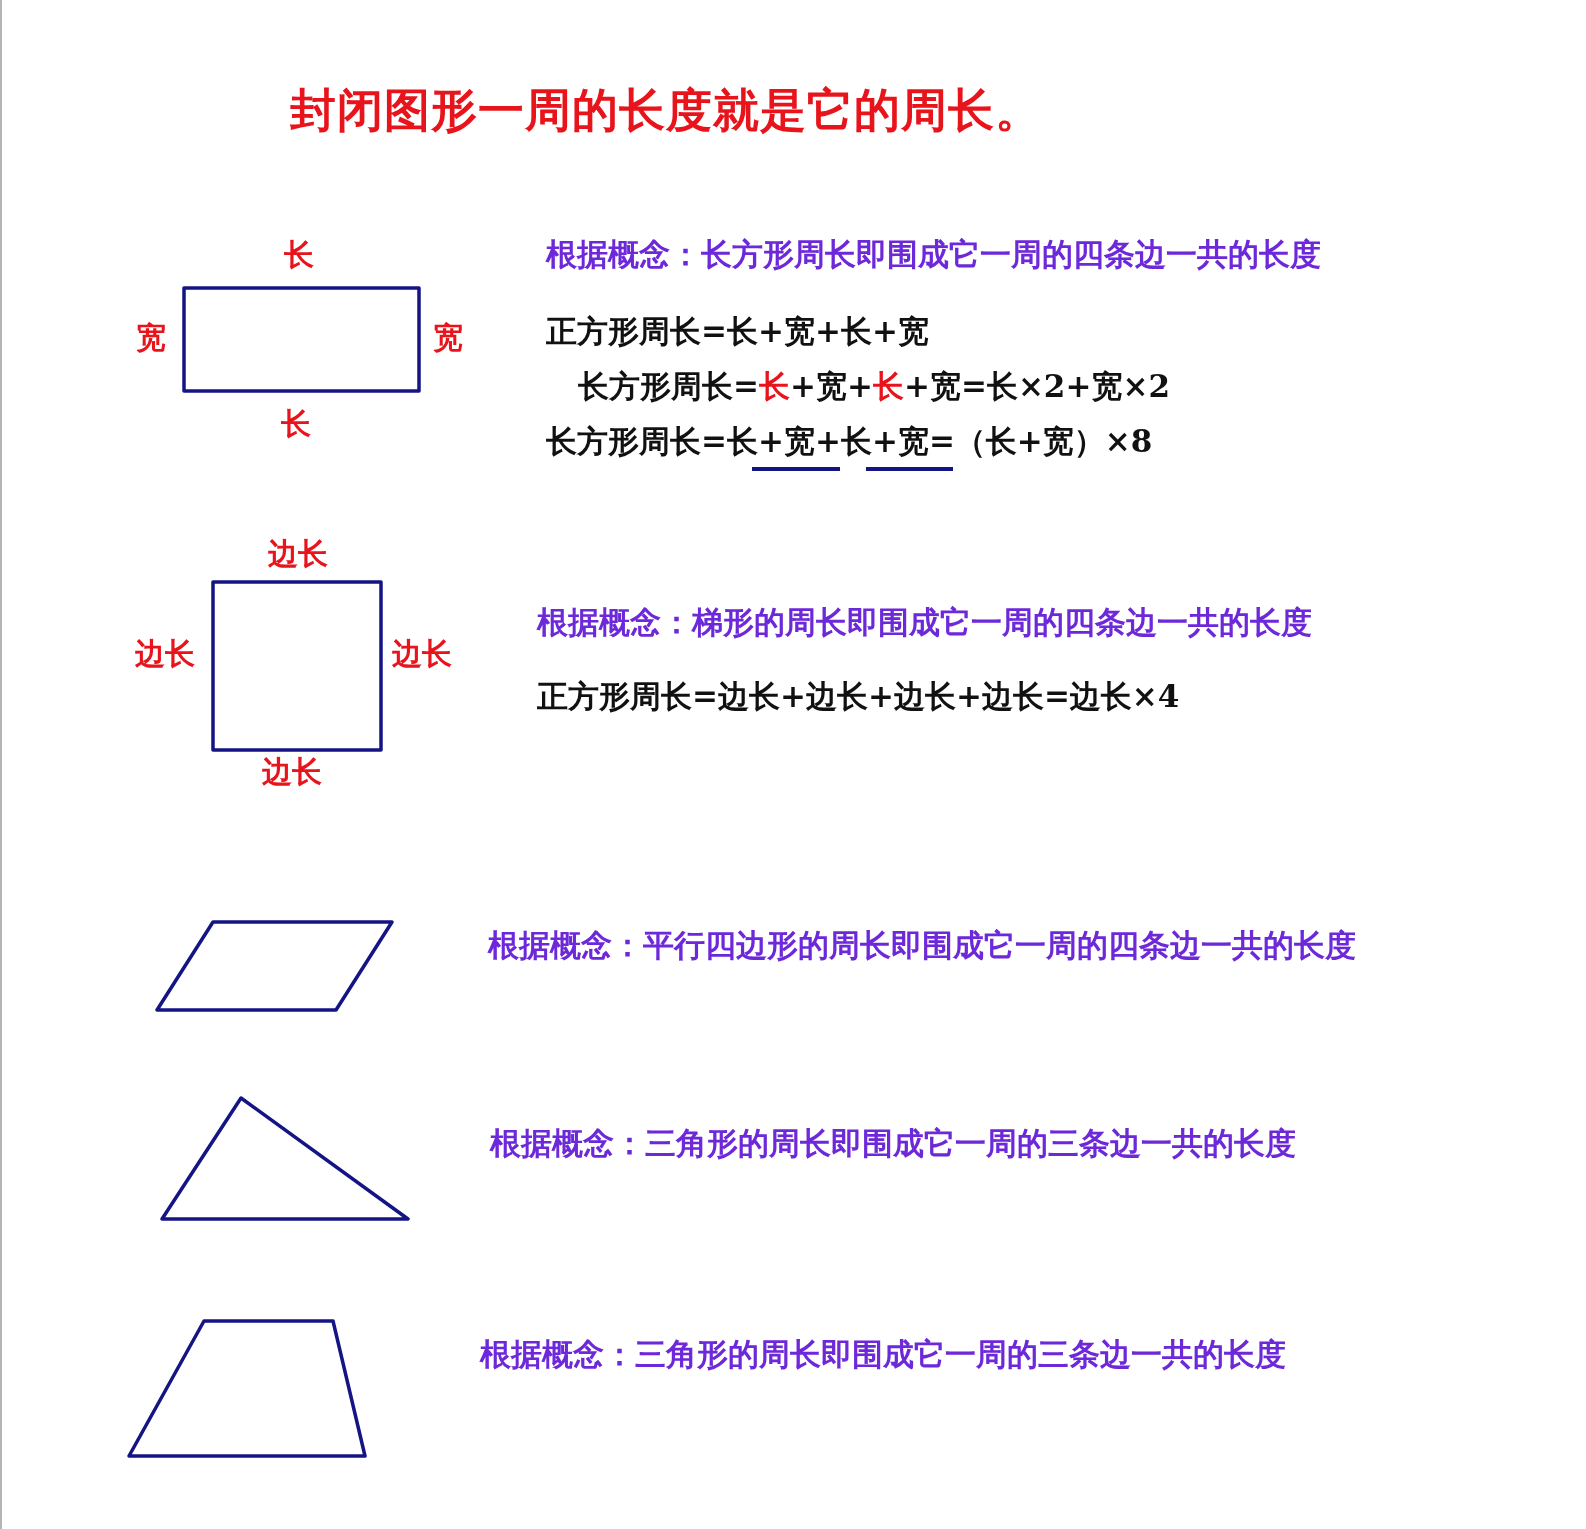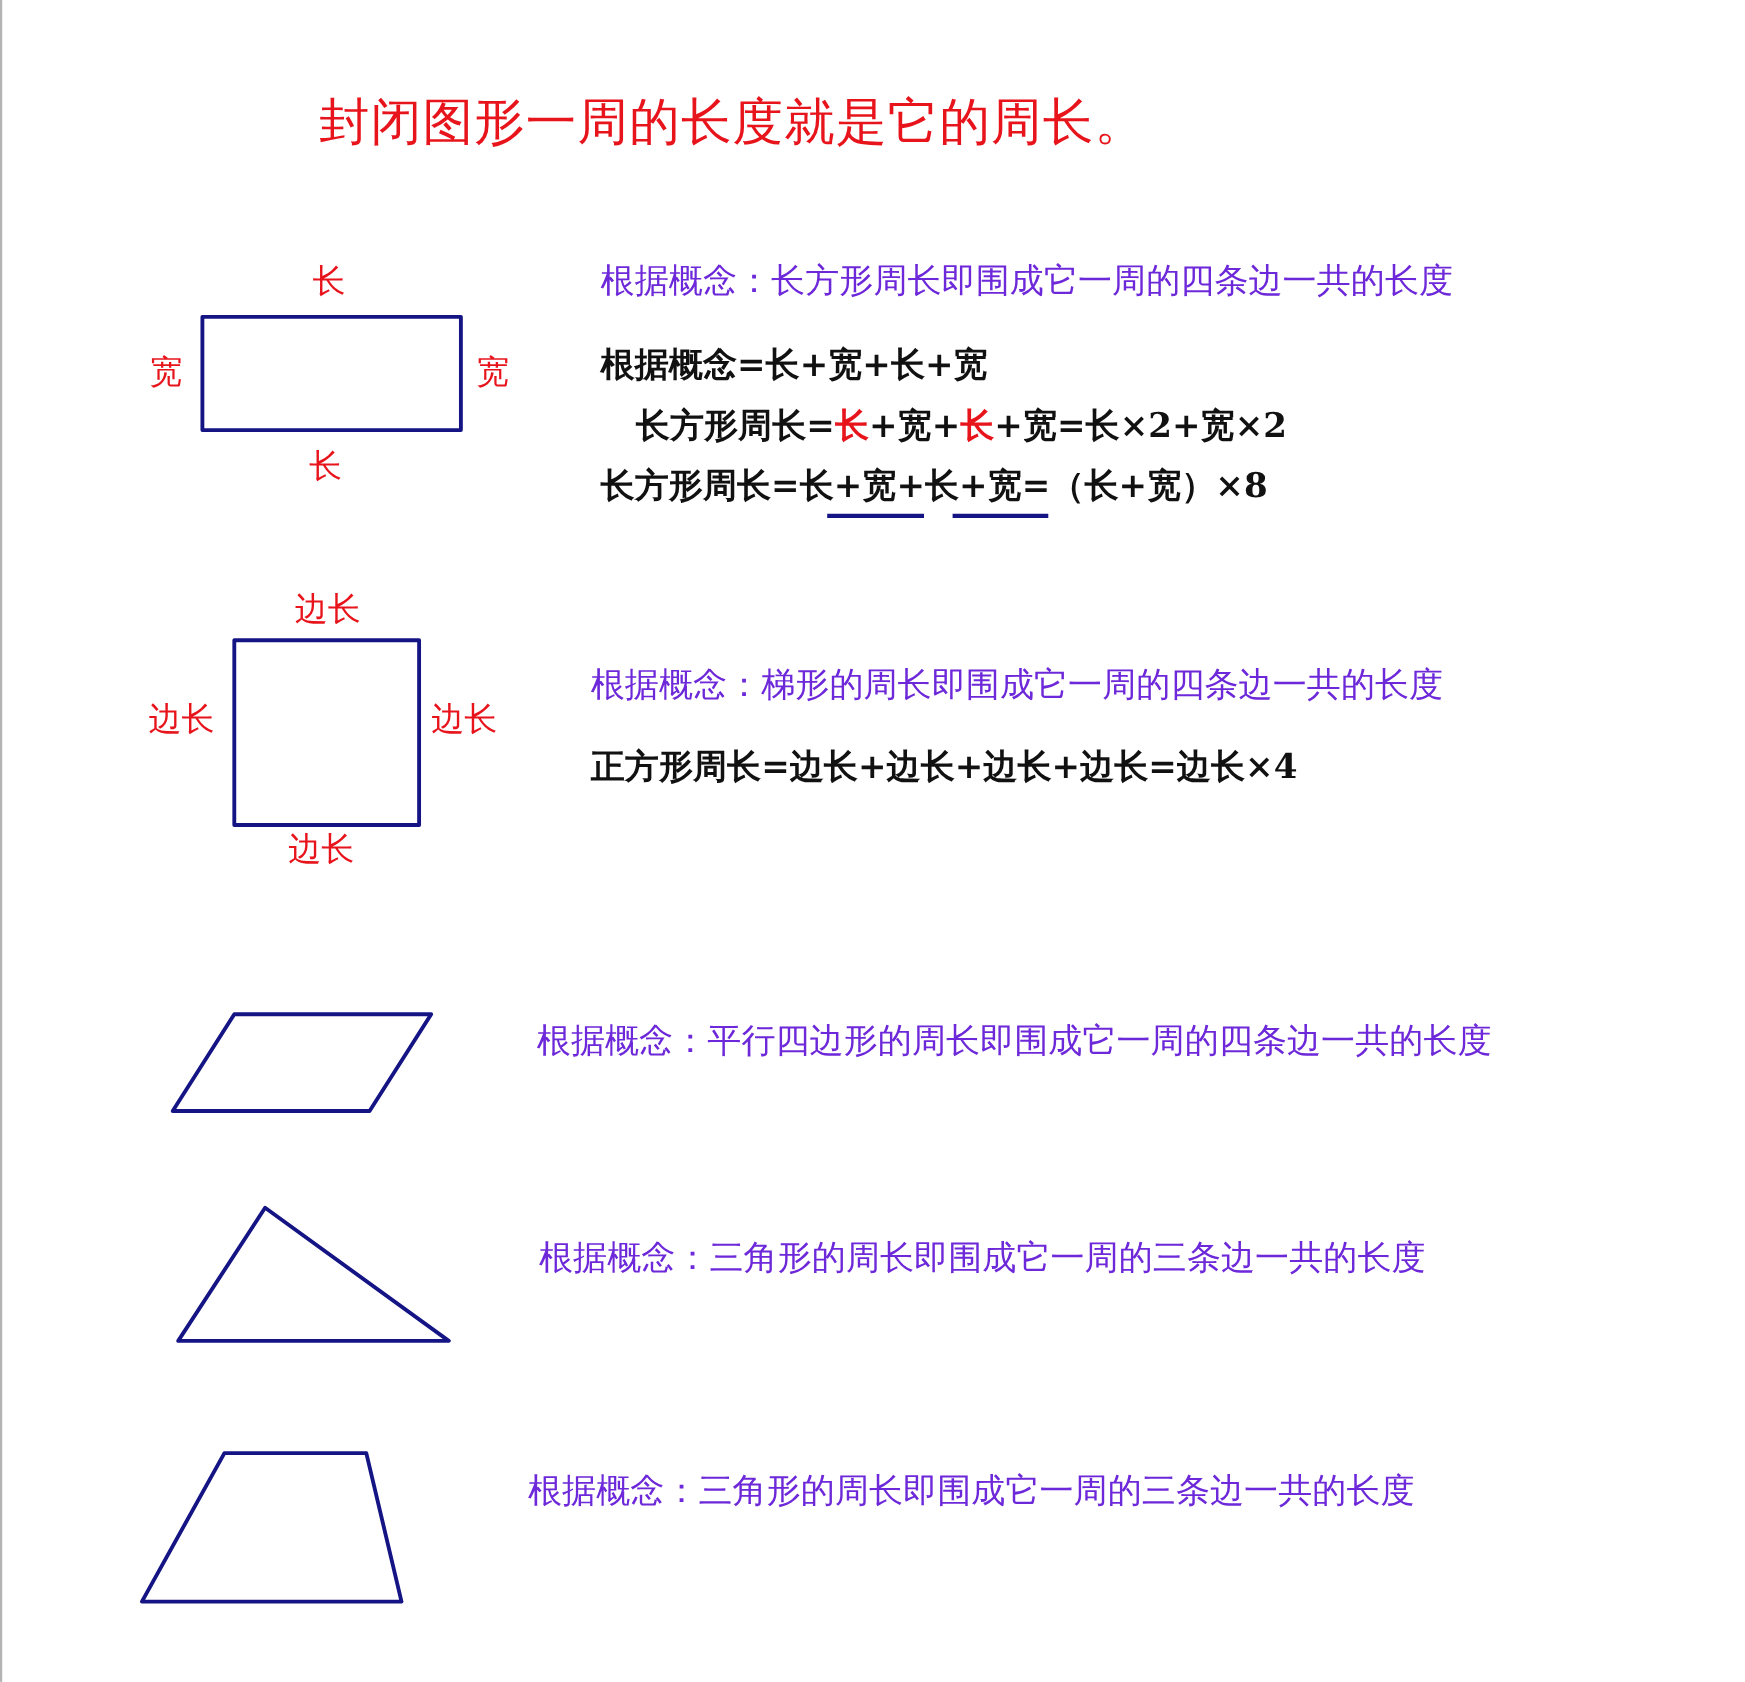--- a/index.html
+++ b/index.html
@@ -1,19 +1,19 @@
 <!DOCTYPE html>
 <html><head>
 <meta charset="utf-8">
 <style>
   html, body { margin:0; padding:0; background:#ffffff; }
   body { width:1586px; height:1529px; position:relative; overflow:hidden;
          font-family:"DejaVu Serif","Liberation Serif",serif; }
   .left-border { position:absolute; left:0; top:0; width:2px; height:1529px; background:#b4b4b4; }
-  .abs { position:absolute; white-space:nowrap; }
+  .abs { position:absolute; white-space:nowrap;font-weight:bold; }
   .title { color:#e8141c; font-size:46px; letter-spacing:1px; }
   .label { color:#e8141c; font-size:30px; }
   .txt { color:#6d28d9; font-size:31px; }
   .formula { color:#111111; font-size:31px; font-weight:bold; }
   .red { color:#e8141c; }
   svg.shapes { position:absolute; left:0; top:0; }
 </style>
 </head>
 <body>
 
@@ -34,21 +34,21 @@
     <line x1="866" y1="469" x2="953" y2="469"></line>
   </g>
 </svg>
 
 <div class="abs label" style="left:284px; top:235px;">长</div>
 <div class="abs label" style="left:281px; top:404px;">长</div>
 <div class="abs label" style="left:136px; top:318px;">宽</div>
 <div class="abs label" style="left:433px; top:318px;">宽</div>
 
 <div class="abs txt" style="left:546px; top:234px;">根据概念：长方形周长即围成它一周的四条边一共的长度</div>
-<div class="abs formula" style="left:546px; top:311px;">根据概念=长+宽+长+宽</div>
+<div class="abs formula" style="left:546px; top:311px;">正方形周长=长+宽+长+宽</div>
 <div class="abs formula" style="left:546px; top:366px;margin-left:32px;">
   <span>长方形周长=</span><span class="red">长</span><span>+宽+</span><span class="red">长</span><span>+宽=长×2+宽×2</span>
 </div>
 <div class="abs formula" style="left:546px; top:421px;">长方形周长=长+宽+长+宽=（长+宽）×8</div>
 
 <div class="abs label" style="left:268px; top:534px;">边长</div>
 <div class="abs label" style="left:262px; top:752px;">边长</div>
 <div class="abs label" style="left:135px; top:634px;">边长</div>
 <div class="abs label" style="left:392px; top:634px;">边长</div>
 

